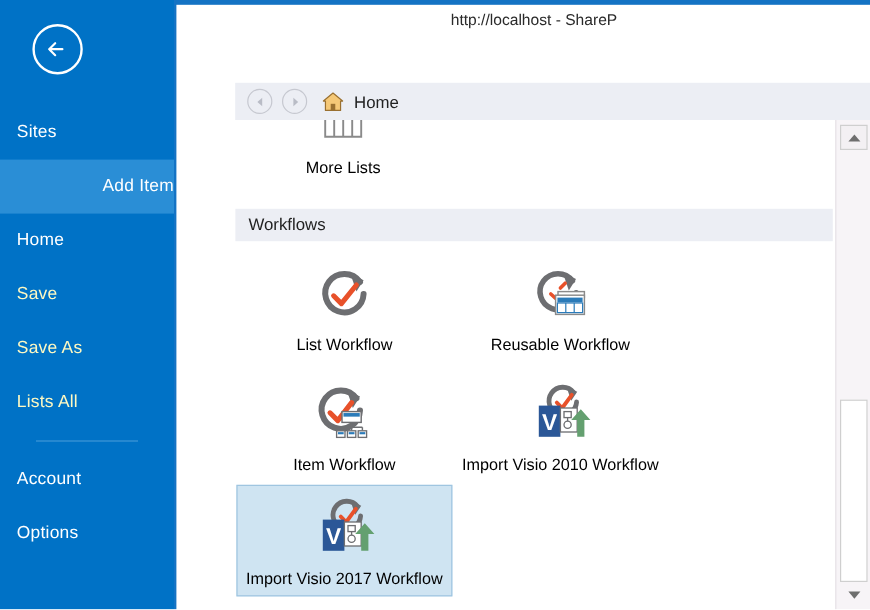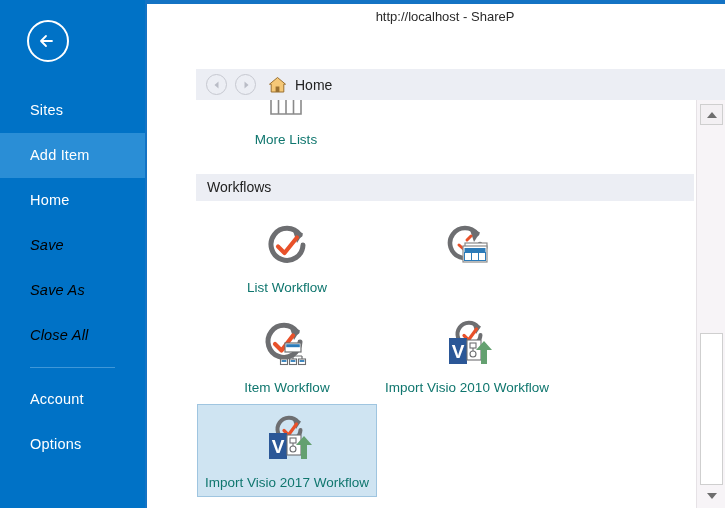--- a/index.html
+++ b/index.html
@@ -42,35 +42,35 @@
   .back-button svg { display: block; }
 
   .nav-list {
     position: absolute;
     left: 0; top: 88px;
     width: 145px;
   }
   .nav-item {
     height: 45px;
     line-height: 45px;
-    padding-left: 30px;
+    padding-left: 14px;
     color: #ffffff;
     font-size: 14.5px;
     letter-spacing: .2px;
     white-space: nowrap;
     cursor: pointer;
     box-sizing: border-box;
   }
   .nav-item.selected {
     background: #2a8ed6;
+    text-align: right;
   }
   .nav-item.disabled {
-    color: #000000;
+    color: #fef9c3;
     cursor: default;
-    font-style: italic;
   }
   .nav-sep {
     margin: 9px 30px 9px 30px;
     height: 1px;
     background: #3f97d8;
   }
 
   
   .win-frame {
     position: absolute;
@@ -160,21 +160,21 @@
   }
   .tile-icon {
     height: 56px;
     display: flex;
     align-items: center;
     justify-content: center;
   }
   .tile-label {
     margin-top: 6px;
     font-size: 13.5px;
-    color: #0f766e;
+    color: #000000;
     white-space: nowrap;
   }
 
   .group-header {
     position: absolute;
     left: 0;
     width: 584px;
     height: 27px;
     line-height: 27px;
     background: #eceef4;
@@ -238,21 +238,21 @@
         <path d="M23 19 H12 M17 14 L12 19 L17 24" stroke="#ffffff" stroke-width="1.8" fill="none" stroke-linecap="round" stroke-linejoin="round"></path>
       </svg>
     </div>
 
     <div class="nav-list">
       <div class="nav-item">Sites</div>
       <div class="nav-item selected">Add Item</div>
       <div class="nav-item">Home</div>
       <div class="nav-item disabled">Save</div>
       <div class="nav-item disabled">Save As</div>
-      <div class="nav-item disabled">Close All</div>
+      <div class="nav-item disabled">Lists All</div>
       <div class="nav-sep"></div>
       <div class="nav-item">Account</div>
       <div class="nav-item">Options</div>
     </div>
   </div>
 
   <div class="win-frame"></div>
   <div class="win-topborder"></div>
   <div class="win-sideborder-l"></div>
 
@@ -310,20 +310,21 @@
             <path d="M38 16 A15 15 0 1 0 41 26" fill="none" stroke="#6d6e71" stroke-width="4.6" stroke-linecap="round"></path>
             <path d="M30 9 L41 14.5 L35 24 Z" fill="#6d6e71"></path>
             <path d="M20 27 L25 31.5 M28 22 L32 18" stroke="#e8512a" stroke-width="3" stroke-linecap="round"></path>
             <rect x="26" y="25" width="22" height="5" fill="#ffffff" stroke="#8a8a8a" stroke-width="1.2"></rect>
             <rect x="24" y="28" width="24" height="16" fill="#ffffff" stroke="#8a8a8a" stroke-width="1.2"></rect>
             <rect x="25.5" y="30" width="21" height="4" fill="#2b7bb9"></rect>
             <rect x="25.5" y="34.5" width="21" height="8" fill="#ffffff" stroke="#2b7bb9" stroke-width="1"></rect>
             <path d="M32.5 34.5 L32.5 42.5 M39.5 34.5 L39.5 42.5" stroke="#2b7bb9" stroke-width="1"></path>
           </svg>
         </div>
+        <div class="tile-label">Reusable Workflow</div>
       </div>
 
       <div class="tile" style="left:1px; top:210px;">
         <div class="tile-icon">
           <svg width="56" height="56" viewBox="0 0 56 56">
             <path d="M38 14 A16 16 0 1 0 41 24" fill="none" stroke="#6d6e71" stroke-width="5" stroke-linecap="round"></path>
             <path d="M30 7 L41 12.5 L35 22 Z" fill="#6d6e71"></path>
             <path d="M16 26 L22.5 32.5 L34 17.5" fill="none" stroke="#e8512a" stroke-width="4.2" stroke-linecap="round" stroke-linejoin="round"></path>
             <rect x="26" y="25" width="16" height="9" fill="#ffffff" stroke="#6d6e71" stroke-width="1.2"></rect>
             <rect x="27.2" y="26.2" width="13.6" height="3" fill="#2b7bb9"></rect>

